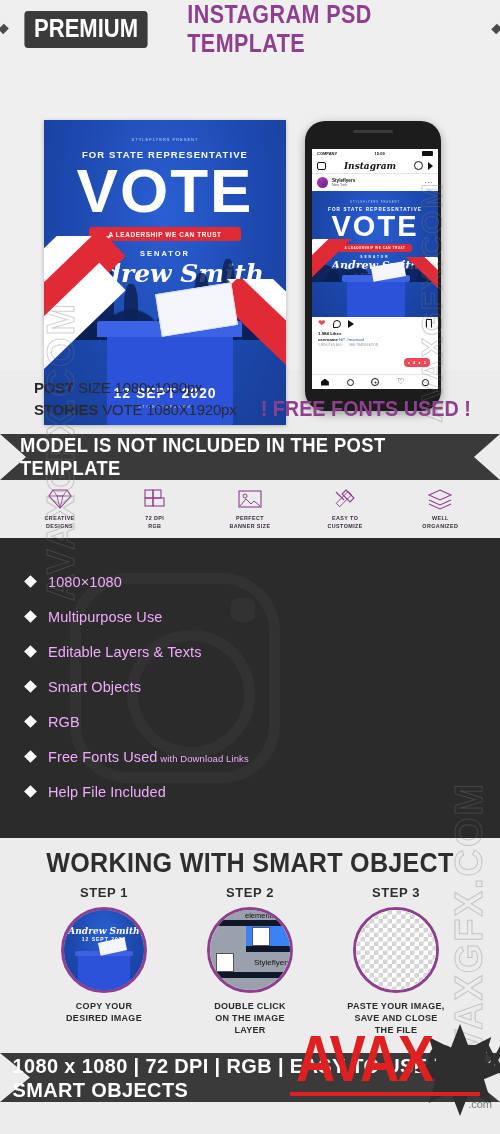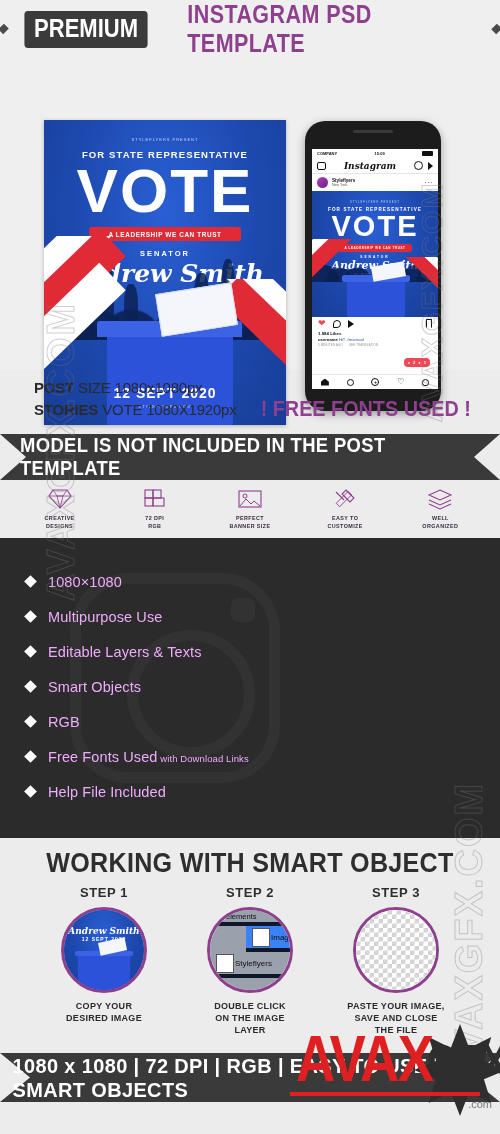--- a/index.html
+++ b/index.html
@@ -180,22 +180,22 @@
   .circle { width:86px; height:86px; border-radius:50%; border:3px solid #8e3f8e;
     margin:7px auto 0; overflow:hidden; position:relative; background:#fff; }
   .step .cap { font-size:9px; font-weight:bold; color:#2b2b2b; line-height:1.35; margin-top:7px;
     font-family:"Liberation Sans Narrow","Liberation Sans",sans-serif; letter-spacing:.3px; }
   .checker { position:absolute; inset:0;
     background-image:
       linear-gradient(45deg,#d2d2d2 25%,transparent 25%,transparent 75%,#d2d2d2 75%),
       linear-gradient(45deg,#d2d2d2 25%,transparent 25%,transparent 75%,#d2d2d2 75%);
     background-size:9px 9px; background-position:0 0,4.5px 4.5px; background-color:#fff; }
   .layers { position:absolute; inset:0; background:#9aa0ac; font-size:8px; color:#111; }
-  .lrow { display:flex; align-items:center; gap:1px; height:26px; padding:0 6px;
-    border-bottom:4px solid #0f172a; }
+  .lrow { display:flex; align-items:center; gap:20px; height:26px; padding:0 6px;
+    border-bottom:6px solid #0f172a; }
   .lrow .th { width:18px; height:19px; background:#fff; border:1px solid #555; flex:none; }
   .lrow.sel { background:#3b82f6;margin-left:36px; }
   .lrow.top { height:16px; background:#9aa0ac; font-size:7.5px; }
 
   
   .bottom { position:relative; height:49px; z-index:6; }
   .bottom .band { position:absolute; left:0; right:0; top:0; height:49px; background:#3a3a3a;
     clip-path:polygon(0 0,500px 0,470px 24.5px,500px 49px,0 49px,30px 24.5px); }
   .bottom .txt { position:absolute; left:0; right:0; top:0; height:49px;
     display:flex; align-items:center; justify-content:center; color:#fff; font-weight:bold;

